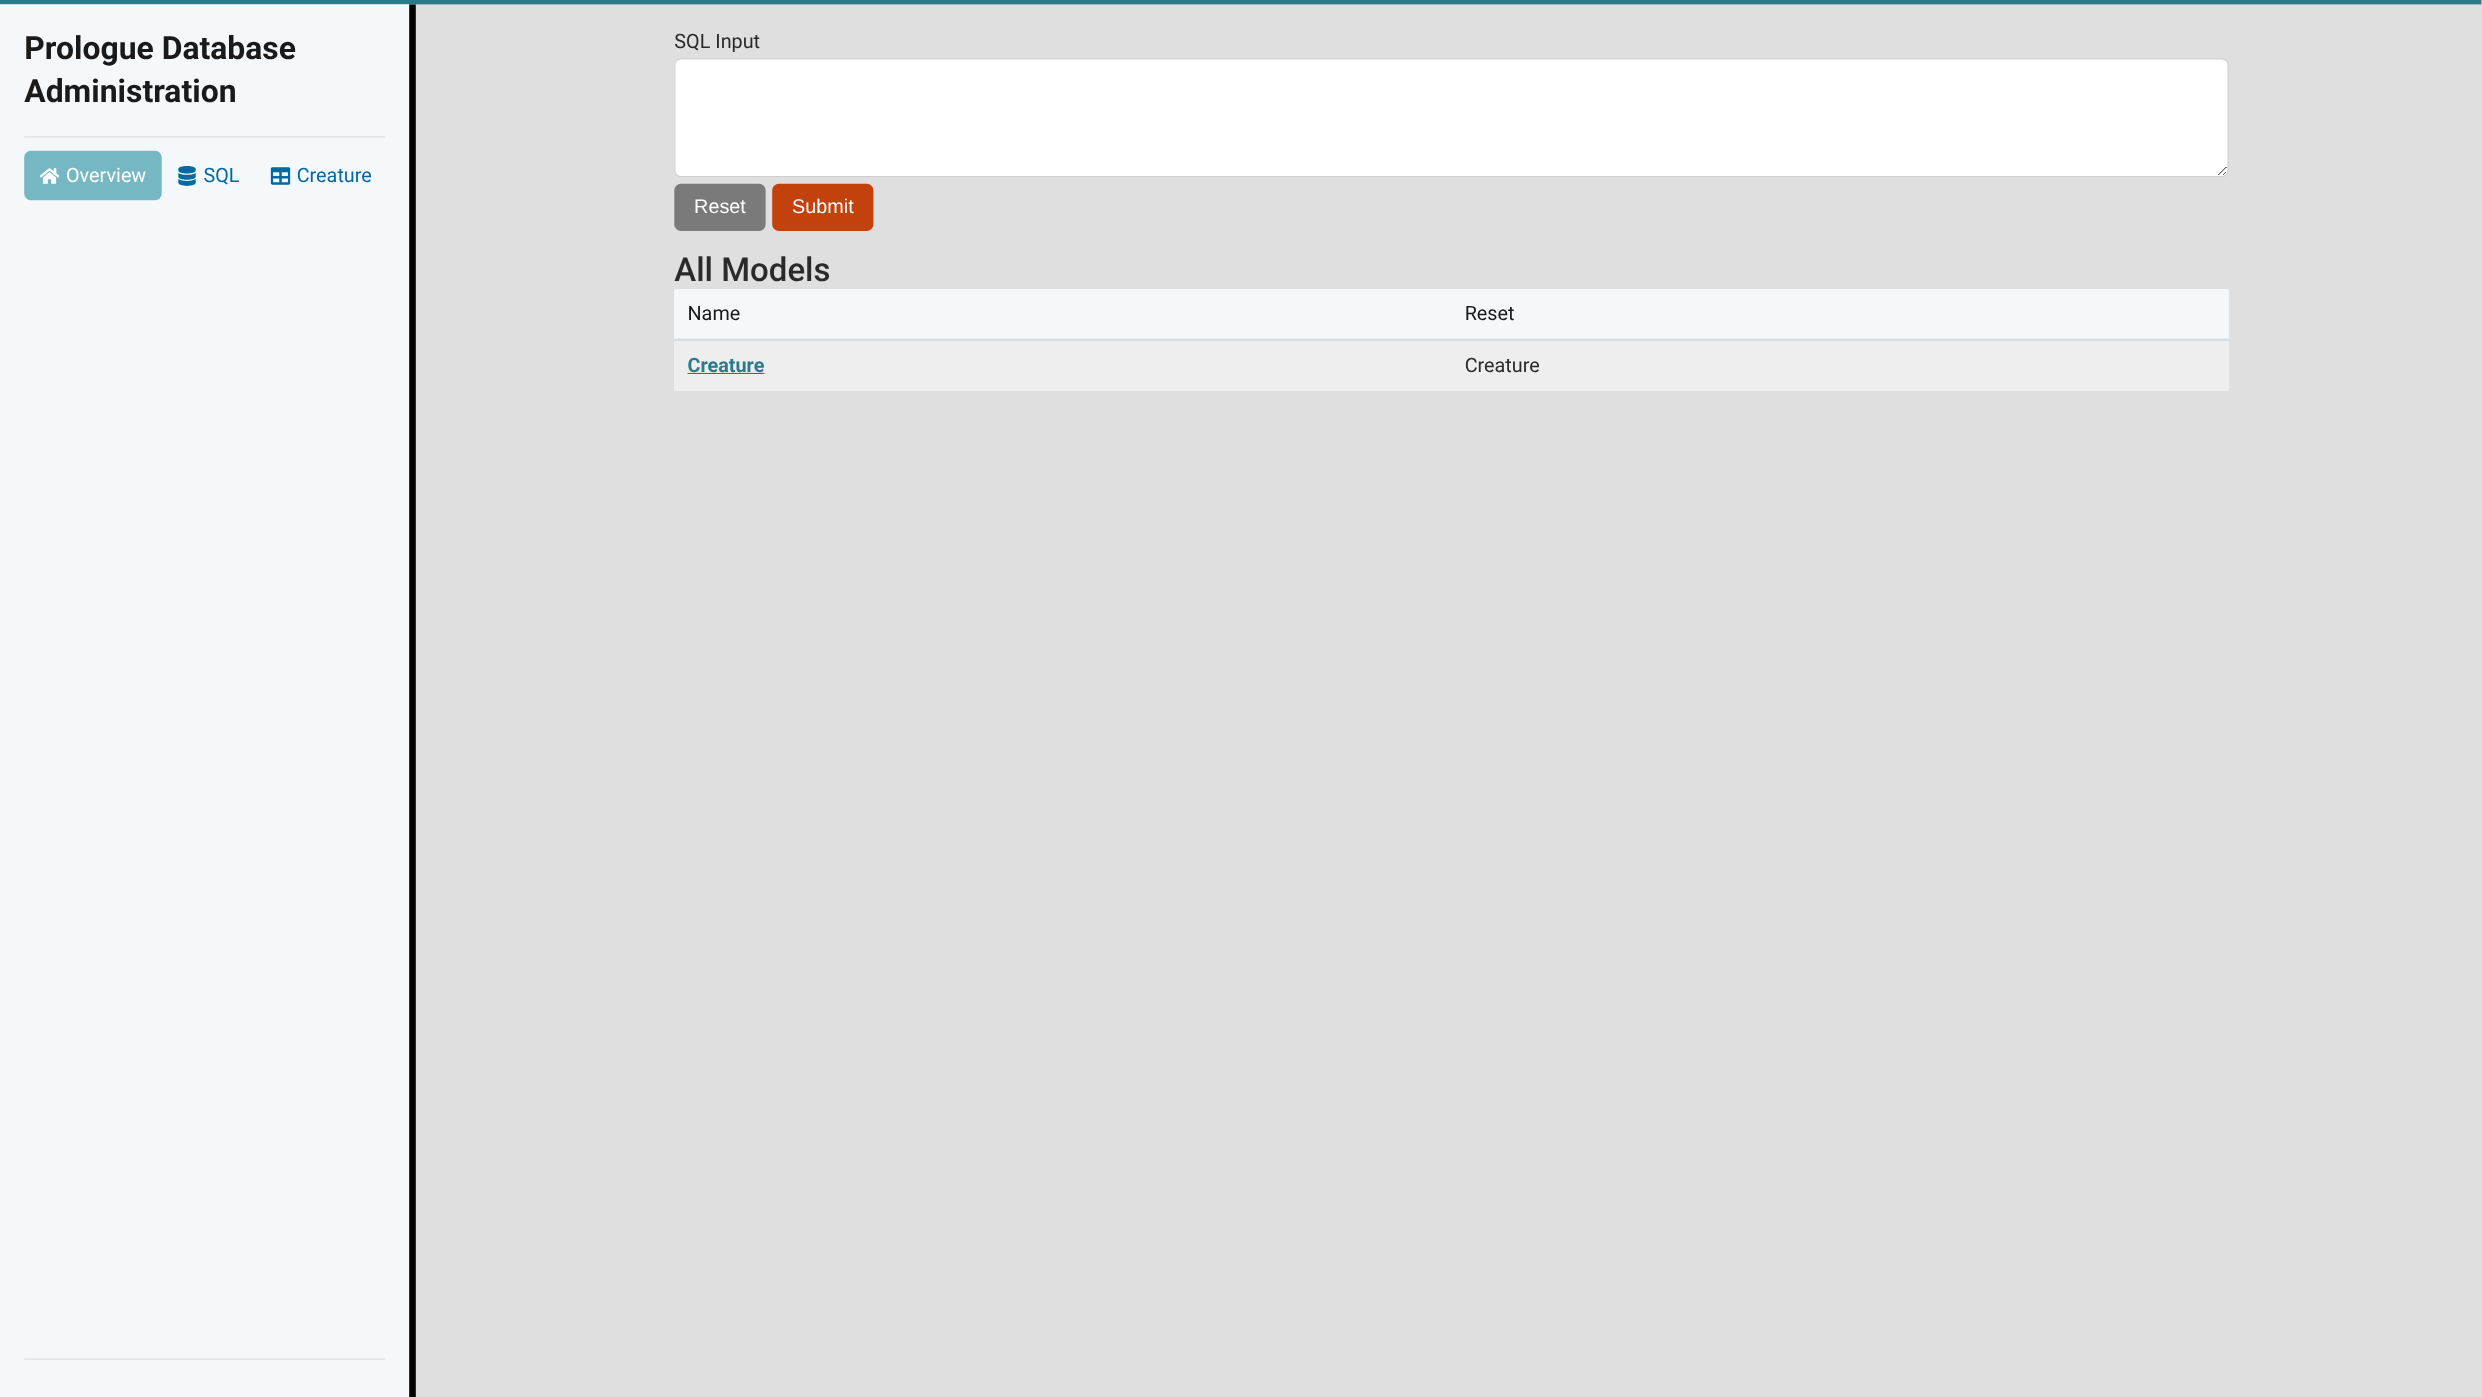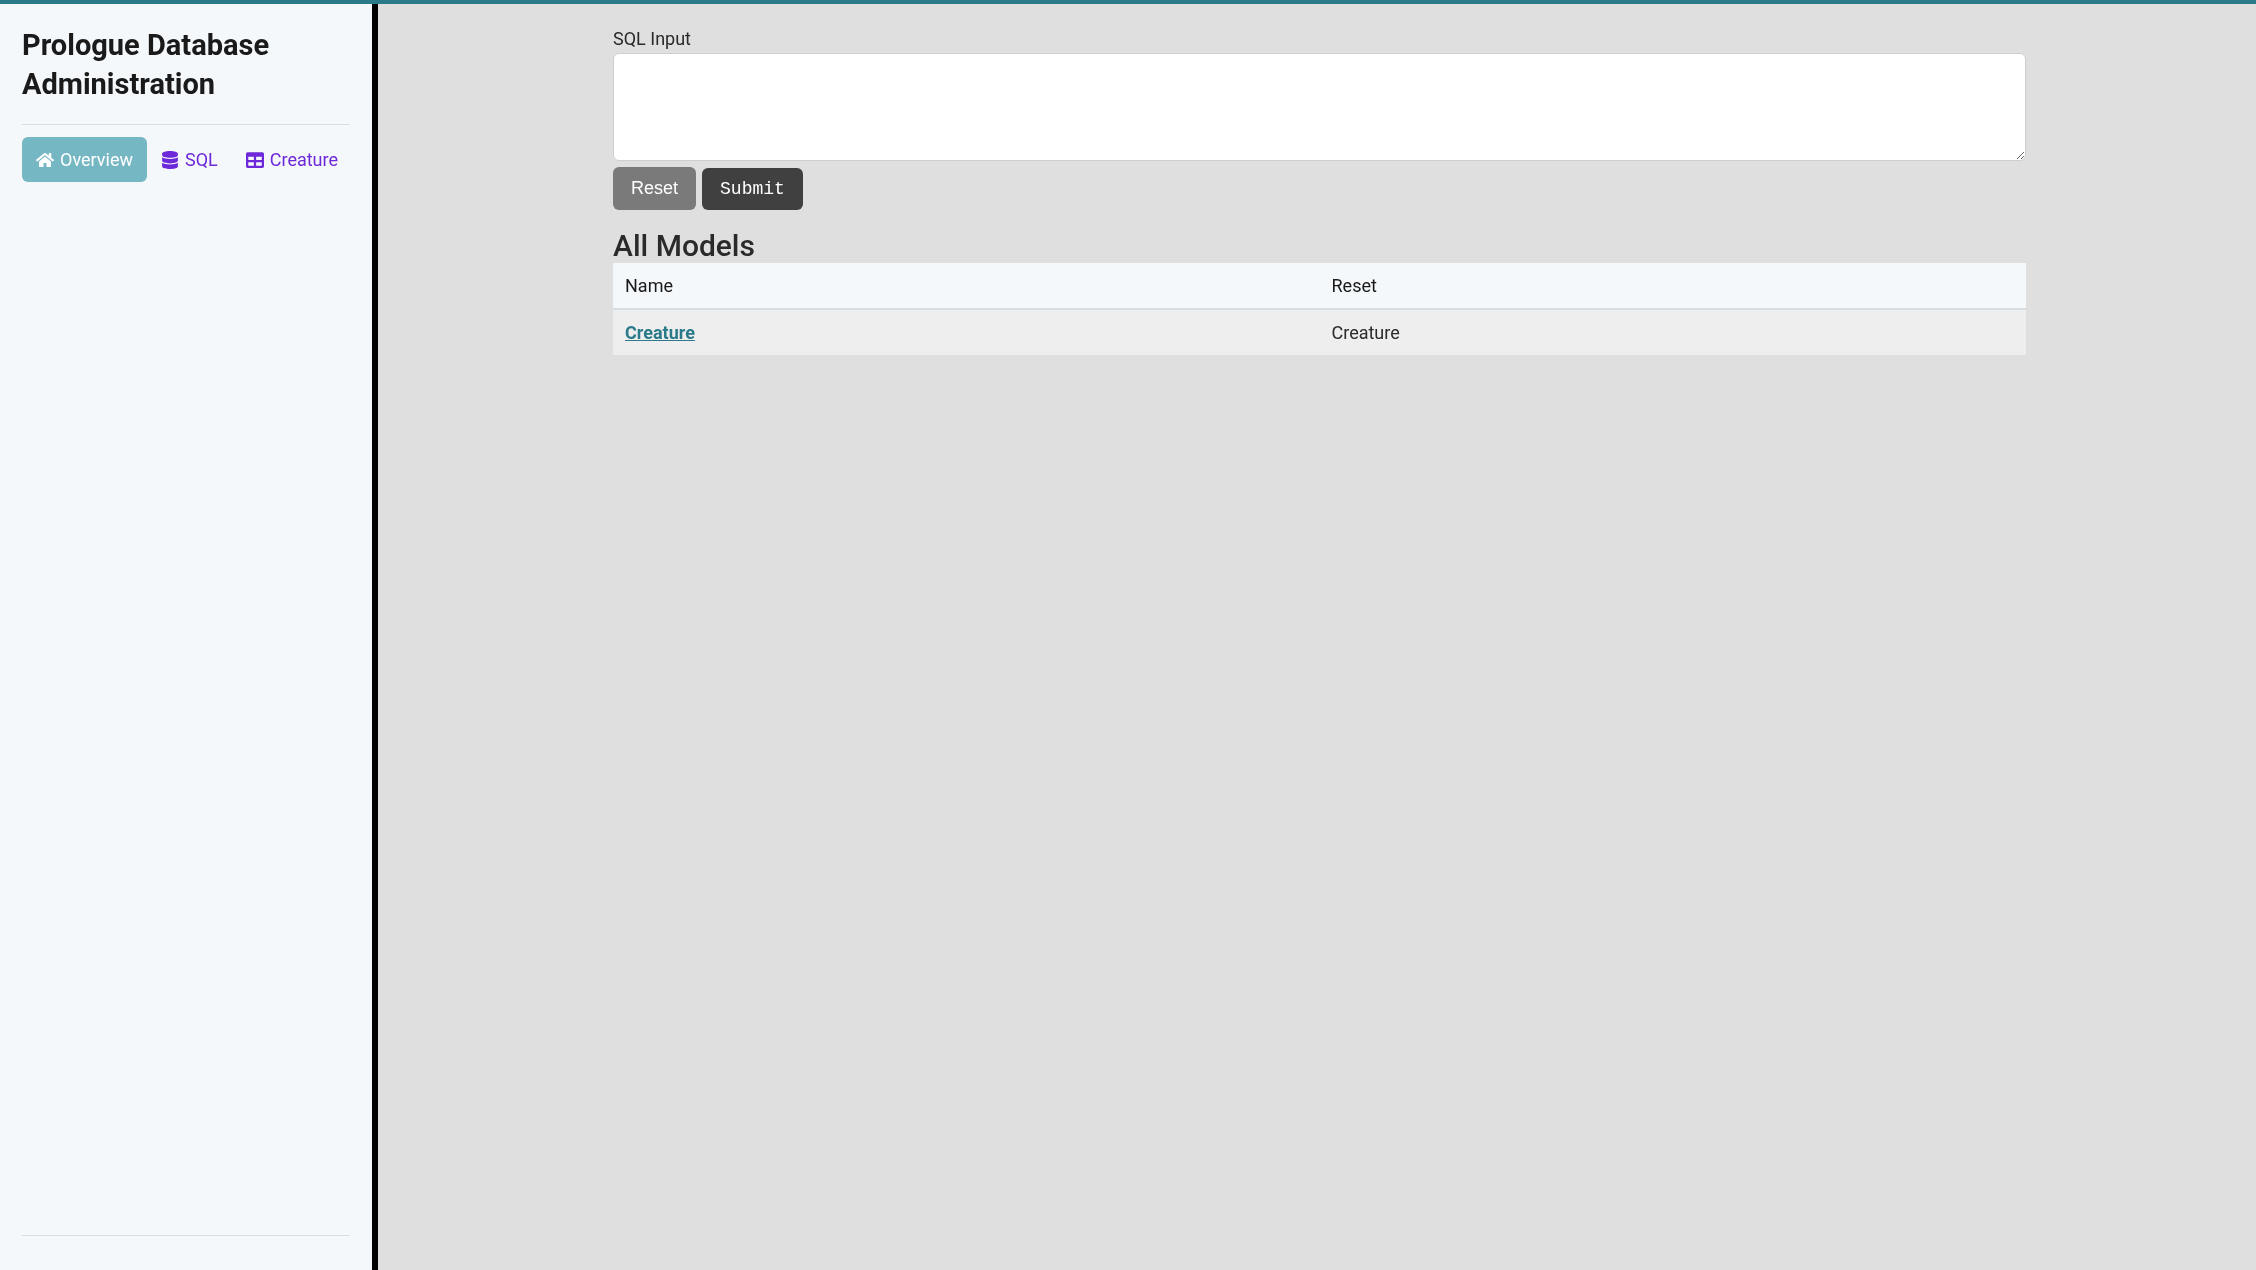--- a/index.html
+++ b/index.html
@@ -48,21 +48,21 @@
       gap: 0;
     }
     .sidebar-item {
       display: flex;
       align-items: center;
       gap: 6px;
       padding: 12px 14px;
       border-radius: 6px;
       cursor: pointer;
       font-size: 18px;
-      color: #6d28d9;
+      color: #0369a1;
     }
     .sidebar-item.active {
       background: #76b7c4;
       color: #fff;
     }
     .sidebar-item .icon {
       width: 18px;
       height: 18px;
       display: inline-flex;
       align-items: center;
@@ -112,22 +112,21 @@
       border: none;
       border-radius: 6px;
       font-size: 18px;
       cursor: pointer;
       color: #fff;
     }
     .btn-reset {
       background: #7a7a7a;
     }
     .btn-submit {
-      background: #404040;
-      font-family: Liberation Mono, monospace;
+      background: #c2410c;
     }
     .section-title {
       font-size: 30px;
       font-weight: 500;
       color: #2a2a2a;
       margin-bottom: 0;
     }
     .models-table {
       width: 100%;
       border-collapse: collapse;

